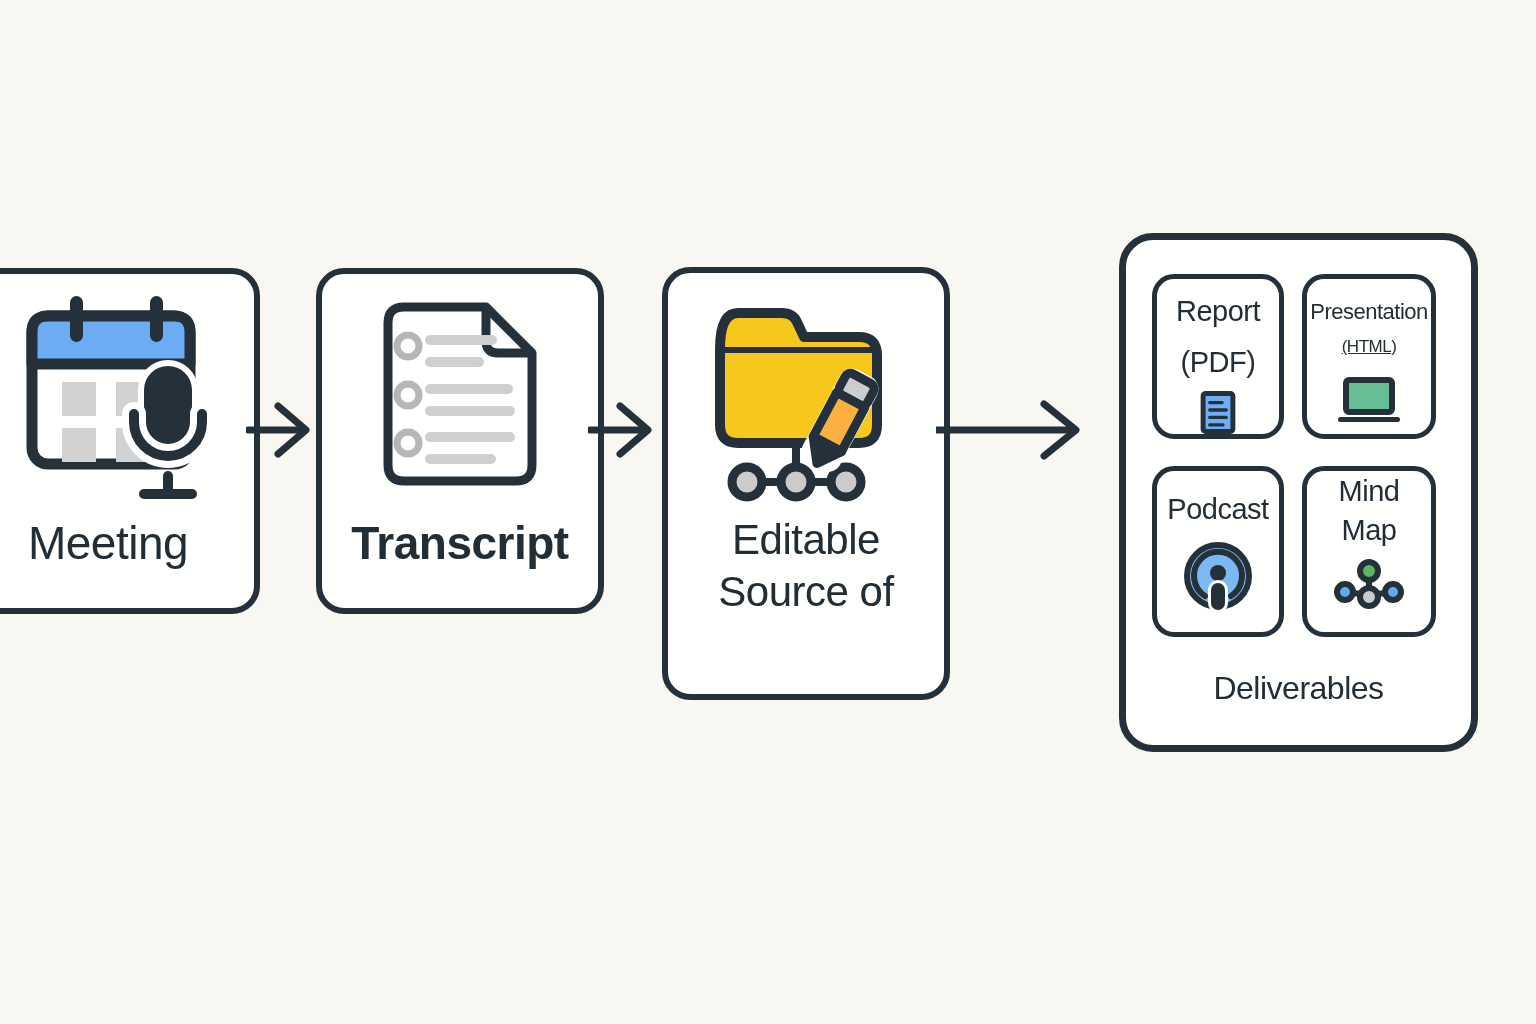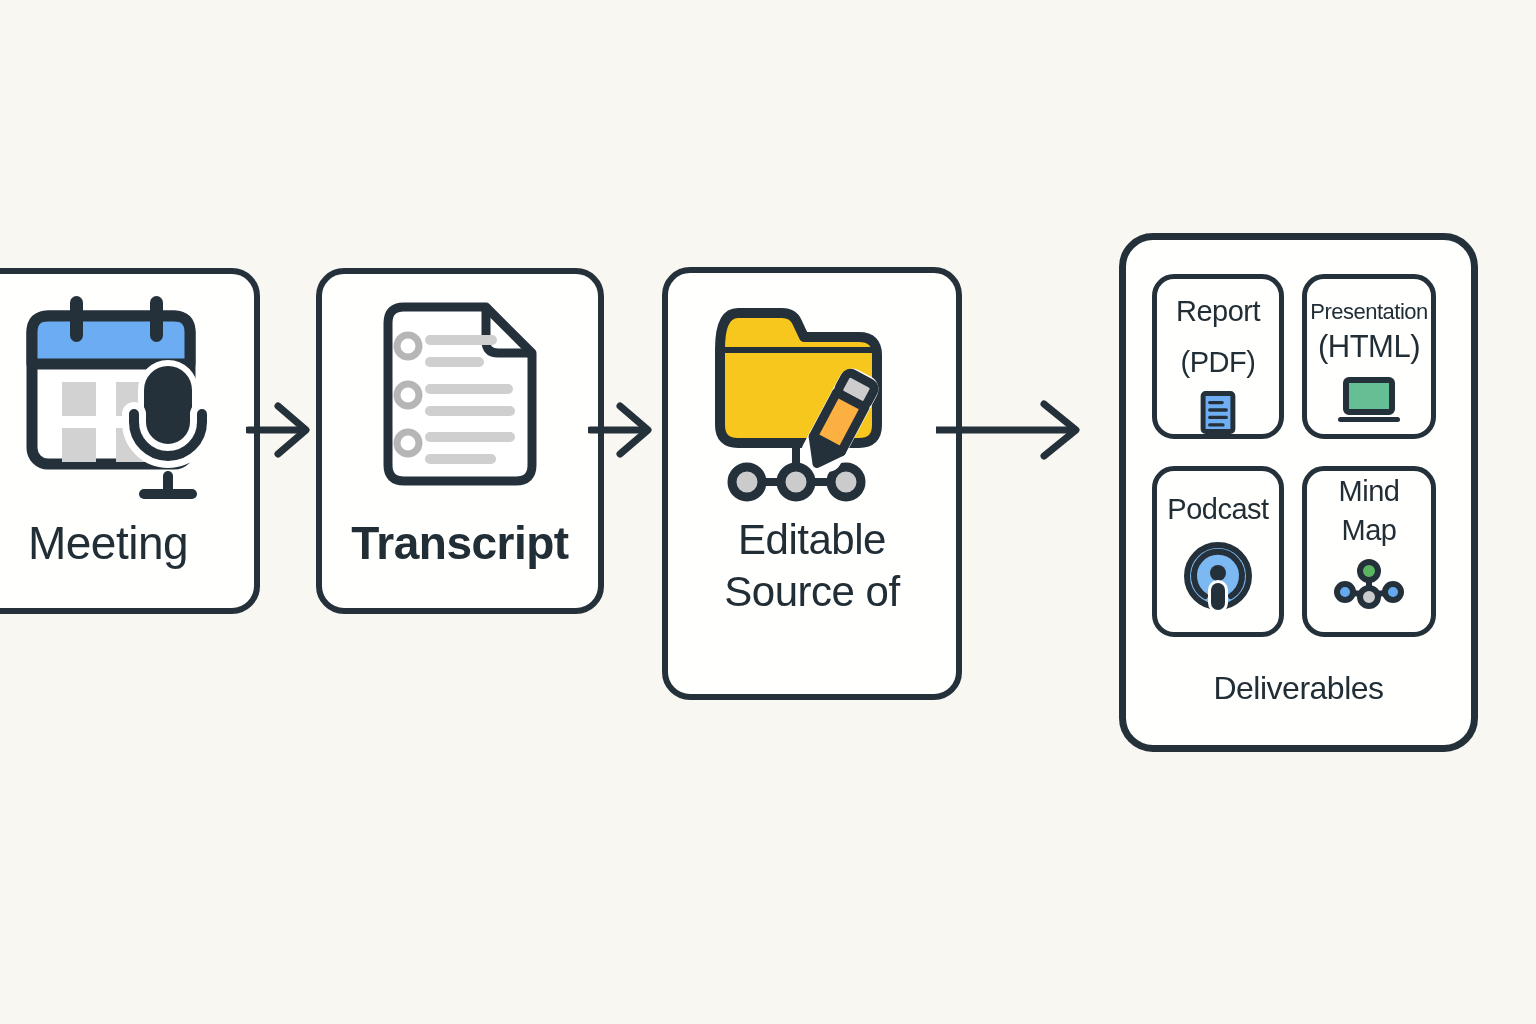--- a/index.html
+++ b/index.html
@@ -25,39 +25,39 @@
   .halo{stroke:#fff;paint-order:stroke;}
   
   #node-meeting{left:-44px;top:268px;width:292px;height:334px;}
   #node-meeting .node-label{top:244px;}
   #meeting-icon{left:60px;top:20px;}
   
   #node-transcript{left:316px;top:268px;width:276px;height:334px;font-weight:bold;}
   #node-transcript .node-label{top:244px;}
   #transcript-icon{left:56px;top:25px;}
   
-  #node-est{left:662px;top:267px;width:276px;height:421px;padding-left:12px;}
+  #node-est{left:662px;top:267px;width:276px;height:421px;}
   #est-label{position:absolute;left:0;right:0;top:241px;text-align:center;font-size:42px;line-height:52px;letter-spacing:-0.5px;}
   #est-icon{left:38px;top:30px;}
   
   #node-deliverables{left:1119px;top:233px;width:345px;height:505px;border-width:7px;border-radius:34px;}
   .card{position:absolute;border:5px solid var(--ink);border-radius:22px;background:var(--card);
         display:flex;flex-direction:column;align-items:center;box-sizing:content-box;}
   #card-report{left:26px;top:34px;width:122px;height:155px;padding:0;} 
   #card-report{width:122px;height:155px;justify-content:flex-end;}
   #card-report{left:26px;top:34px;width:122px;height:155px;}
   .card{overflow:hidden;}
   #card-report{padding-top:0;}
   #card-report .card-label{margin-top:14px;}
   #card-pres{left:176px;top:34px;width:124px;height:155px;}
   #card-podcast{left:26px;top:226px;width:122px;height:161px;}
   #card-mm{left:176px;top:226px;width:124px;height:161px;}
   .card-label{font-size:29px;line-height:37px;text-align:center;letter-spacing:-0.5px;}
   .card-label-sm{font-size:22px;line-height:34px;text-align:left;letter-spacing:-0.5px;margin-top:16px;}
-  .card-label-md{font-size:31px;line-height:36px;text-align:right;letter-spacing:-0.5px;}
+  .card-label-md{font-size:17px;line-height:36px;text-align:right;letter-spacing:-0.5px;text-decoration:underline;}
   #card-pres .card-icon{margin-top:12px;}
   #card-report .card-icon{margin-top:10px;}
   #card-podcast .card-label{margin-top:20px;}
   #card-podcast .card-icon{margin-top:12px;}
   #card-mm .card-label{margin-top:2px;}
   #card-mm .card-icon{margin-top:10px;}
   #deliverables-label{position:absolute;left:0;right:0;top:420px;text-align:center;font-size:32px;line-height:56px;letter-spacing:-0.5px;}
   
   .arrow{position:absolute;}
   #arrow-1{left:246px;top:396px;}

